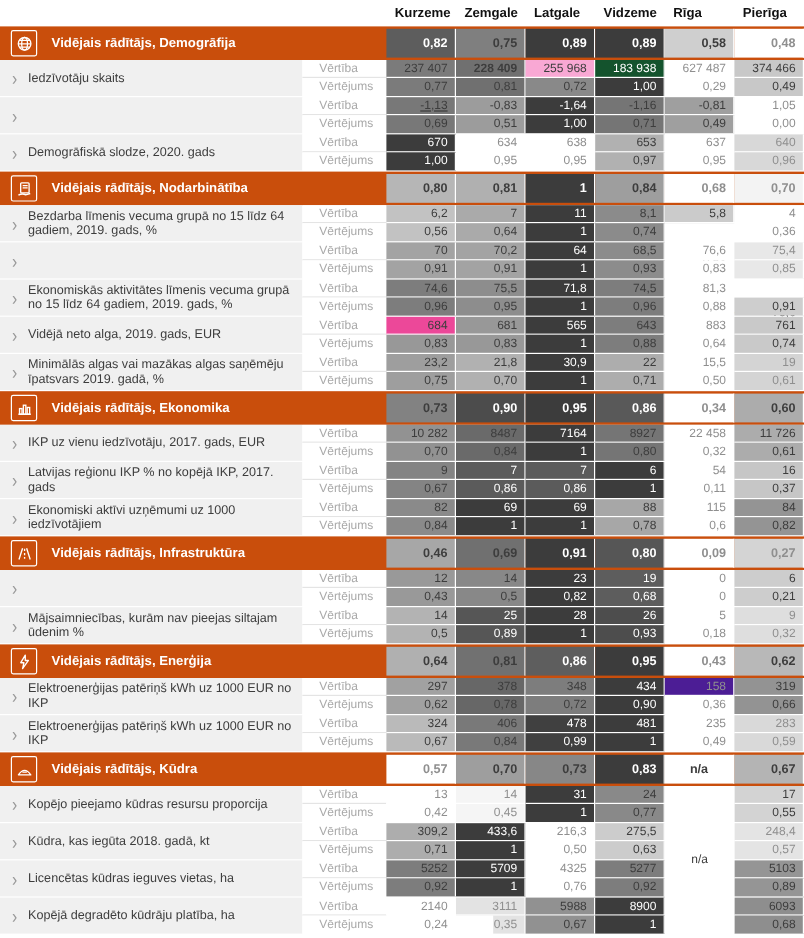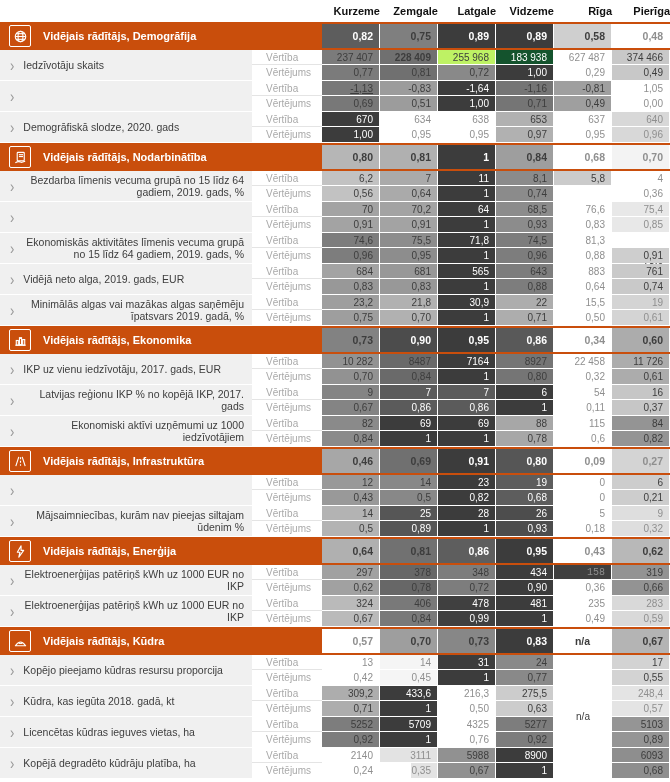--- a/index.html
+++ b/index.html
@@ -1,18 +1,18 @@
 <!DOCTYPE html>
 <html><head>
 <meta charset="utf-8">
 <style>
   :root{ --accent:#c94e0c; --dark:#3d3d3d; }
   html,body{margin:0;padding:0;background:#fff;}
   body{width:670px;font-family:"Liberation Sans",sans-serif;-webkit-font-smoothing:antialiased;}
-  .table{width:670px;overflow:hidden;text-align:right;}
+  .table{width:670px;overflow:hidden;}
   .grid{display:grid;grid-template-columns:252px 70px repeat(6,58px);}
   
   .header-row{height:22px;align-items:center;}
   .region-h{font-size:11px;font-weight:bold;color:#111;padding-left:7px;box-sizing:border-box;}
   
   .section{position:relative;}
   .band{height:28px;background:var(--accent);align-items:stretch;}
   .band-left{grid-column:1/3;display:flex;align-items:center;padding-left:9px;color:#fff;}
   .icon-box{width:20px;height:20px;border:1px solid #fff;border-radius:2px;display:flex;align-items:center;justify-content:center;margin-right:12px;flex:none;}
   .icon-box svg{display:block;}
@@ -68,21 +68,21 @@
           <div class="cell avg" style="background: rgb(255, 255, 255); color: rgb(143, 143, 143);">0,48</div>
         </div>
         <div class="grid block">
           <div class="lbl">
             <div class="chev">›</div>
             <div class="lbl-text">Iedzīvotāju skaits</div>
           </div>
           <div class="sub v">Vērtība</div>
           <div class="cell rowv" style="background: rgb(123, 123, 123); color: rgb(61, 61, 61);">237 407</div>
           <div class="cell rowv" style="background: rgb(112, 112, 112); color: rgb(61, 61, 61); font-weight: bold;">228 409</div>
-          <div class="cell rowv" style="background: #bef264; color: rgb(61, 61, 61);">255 968</div>
+          <div class="cell rowv" style="background: #f9a8d4; color: rgb(61, 61, 61);">255 968</div>
           <div class="cell rowv" style="background: #14532d; color: rgb(255, 255, 255);">183 938</div>
           <div class="cell rowv" style="background: rgb(255, 255, 255); color: rgb(143, 143, 143);">627 487</div>
           <div class="cell rowv" style="background: rgb(200, 200, 200); color: rgb(61, 61, 61);">374 466</div>
           <div class="sub">Vērtējums</div>
           <div class="cell" style="background: rgb(123, 123, 123); color: rgb(61, 61, 61);">0,77</div>
           <div class="cell" style="background: rgb(112, 112, 112); color: rgb(61, 61, 61);">0,81</div>
           <div class="cell" style="background: rgb(137, 137, 137); color: rgb(61, 61, 61);">0,72</div>
           <div class="cell" style="background: rgb(60, 60, 60); color: rgb(255, 255, 255);">1,00</div>
           <div class="cell" style="background: rgb(255, 255, 255); color: rgb(143, 143, 143);">0,29</div>
           <div class="cell" style="background: rgb(200, 200, 200); color: rgb(61, 61, 61);">0,49</div>
@@ -205,21 +205,21 @@
           <div class="cell" style="background: rgb(125, 125, 125); color: rgb(61, 61, 61);">0,96</div>
           <div class="cell" style="background: rgb(255, 255, 255); color: rgb(143, 143, 143);">0,88</div>
           <div class="cell" style="background: rgb(206, 206, 206); color: rgb(61, 61, 61);">0,91</div>
         </div>
         <div class="grid block">
           <div class="lbl">
             <div class="chev">›</div>
             <div class="lbl-text">Vidējā neto alga, 2019. gads, EUR</div>
           </div>
           <div class="sub v">Vērtība</div>
-          <div class="cell rowv" style="background: #a3a3a3; color: rgb(61, 61, 61);">684</div>
+          <div class="cell rowv" style="background: #ec4899; color: rgb(61, 61, 61);">684</div>
           <div class="cell rowv" style="background: rgb(152, 152, 152); color: rgb(61, 61, 61);">681</div>
           <div class="cell rowv" style="background: rgb(60, 60, 60); color: rgb(255, 255, 255);">565</div>
           <div class="cell rowv" style="background: rgb(125, 125, 125); color: rgb(61, 61, 61);">643</div>
           <div class="cell rowv" style="background: rgb(255, 255, 255); color: rgb(143, 143, 143);">883</div>
           <div class="cell rowv" style="background: rgb(201, 201, 201); color: rgb(61, 61, 61);">761</div>
           <div class="sub">Vērtējums</div>
           <div class="cell" style="background: rgb(152, 152, 152); color: rgb(61, 61, 61);">0,83</div>
           <div class="cell" style="background: rgb(152, 152, 152); color: rgb(61, 61, 61);">0,83</div>
           <div class="cell" style="background: rgb(60, 60, 60); color: rgb(255, 255, 255);">1</div>
           <div class="cell" style="background: rgb(125, 125, 125); color: rgb(61, 61, 61);">0,88</div>
@@ -406,21 +406,21 @@
         <div class="grid block">
           <div class="lbl">
             <div class="chev">›</div>
             <div class="lbl-text">Elektroenerģijas patēriņš kWh  uz 1000 EUR  no IKP</div>
           </div>
           <div class="sub v">Vērtība</div>
           <div class="cell rowv" style="background: rgb(161, 161, 161); color: rgb(61, 61, 61);">297</div>
           <div class="cell rowv" style="background: rgb(103, 103, 103); color: rgb(61, 61, 61);">378</div>
           <div class="cell rowv" style="background: rgb(125, 125, 125); color: rgb(61, 61, 61);">348</div>
           <div class="cell rowv" style="background: rgb(60, 60, 60); color: rgb(255, 255, 255);">434</div>
-          <div class="cell rowv" style="background: #404040; color: rgb(143, 143, 143); font-family: Liberation Mono, monospace;">158</div>
+          <div class="cell rowv" style="background: #4c1d95; color: rgb(143, 143, 143);">158</div>
           <div class="cell rowv" style="background: rgb(147, 147, 147); color: rgb(61, 61, 61);">319</div>
           <div class="sub">Vērtējums</div>
           <div class="cell" style="background: rgb(161, 161, 161); color: rgb(61, 61, 61);">0,62</div>
           <div class="cell" style="background: rgb(103, 103, 103); color: rgb(61, 61, 61);">0,78</div>
           <div class="cell" style="background: rgb(125, 125, 125); color: rgb(61, 61, 61);">0,72</div>
           <div class="cell" style="background: rgb(60, 60, 60); color: rgb(255, 255, 255);">0,90</div>
           <div class="cell" style="background: rgb(255, 255, 255); color: rgb(143, 143, 143);">0,36</div>
           <div class="cell" style="background: rgb(147, 147, 147); color: rgb(61, 61, 61);">0,66</div>
         </div>
         <div class="grid block">

